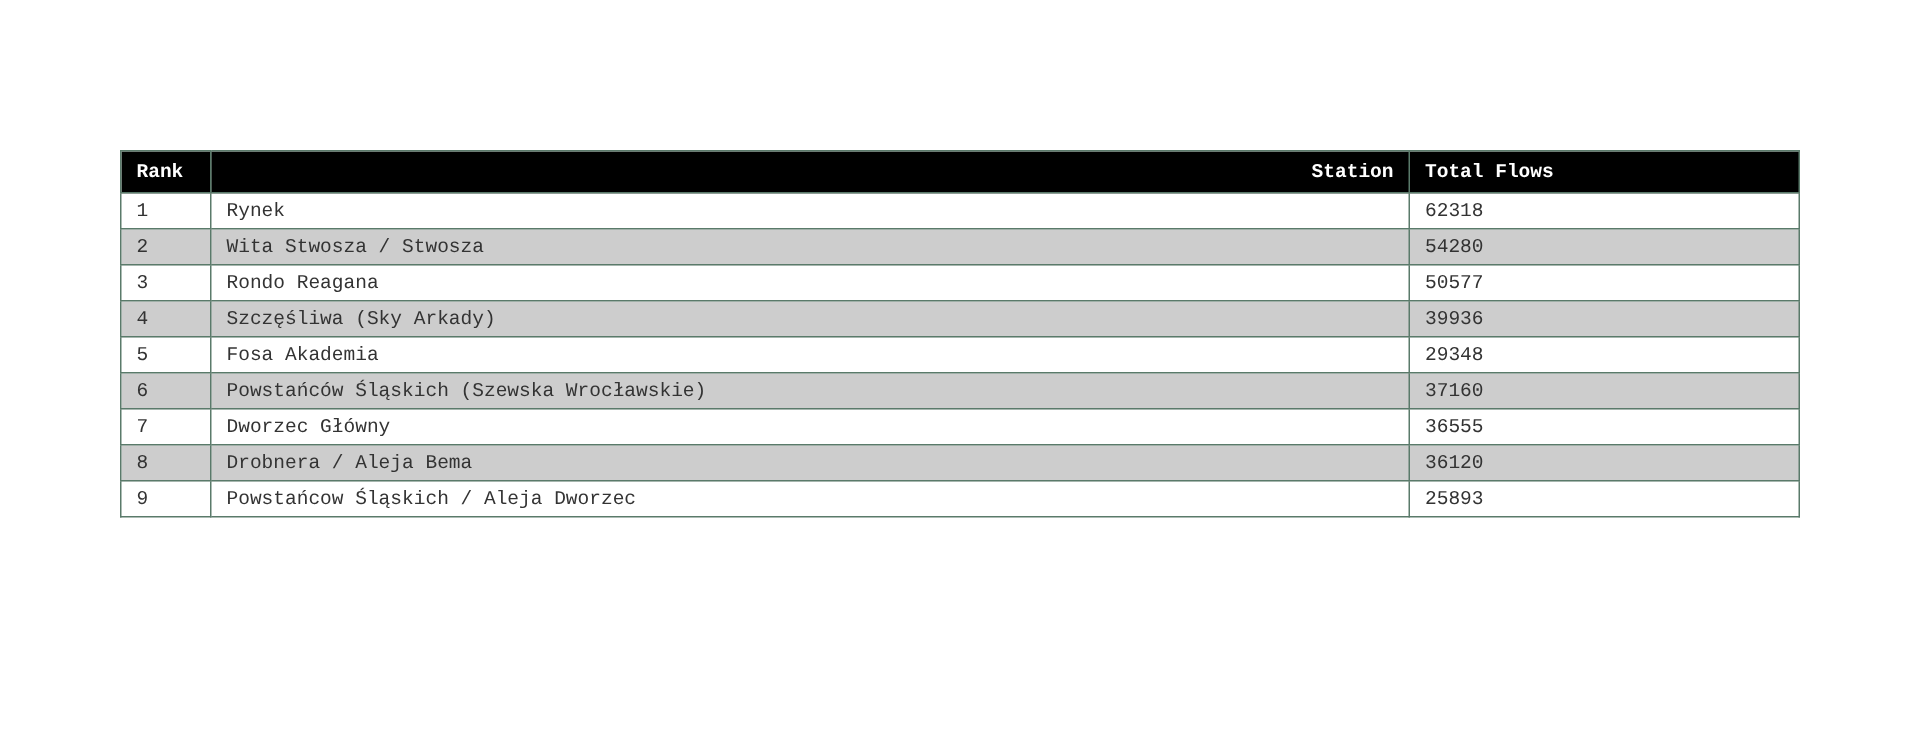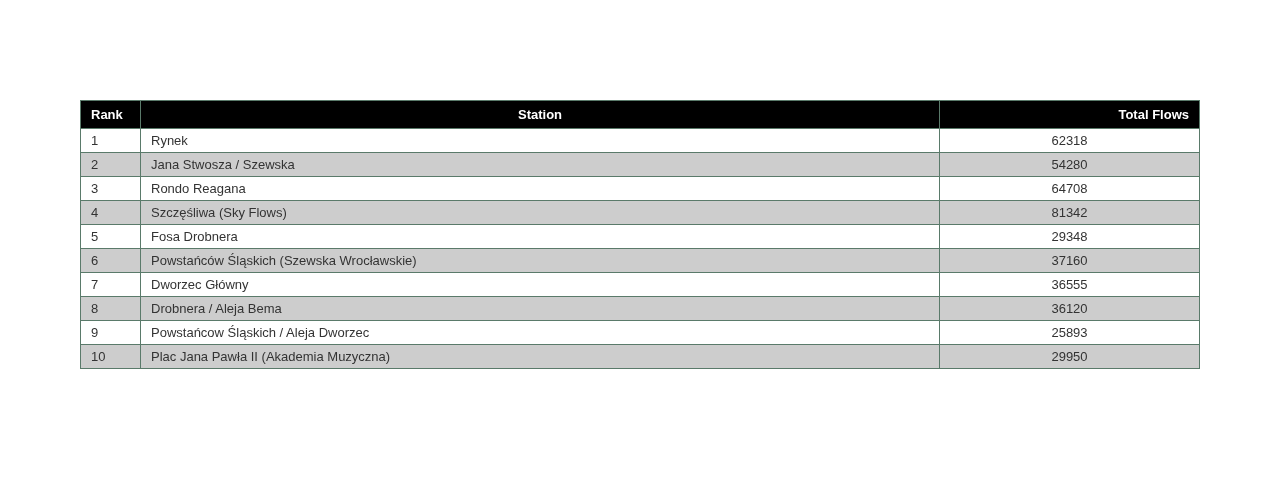--- a/index.html
+++ b/index.html
@@ -1,18 +1,19 @@
 <!DOCTYPE html>
 <html><head>
   <meta charset="utf-8">
   <style>
     * {
       box-sizing: border-box;
       margin: 0;
       padding: 0;
+      font-family: Liberation Mono, monospace;
     }
     body {
       font-family: Verdana, Geneva, sans-serif;
       background: #ffffff;
       padding: 100px 80px 40px 80px;
     }
     table {
       width: 100%;
       border-collapse: collapse;
       font-size: 13px;
@@ -23,24 +24,24 @@
       font-weight: bold;
       padding: 6px 10px;
       text-align: center;
       border: 1px solid #5a7a6a;
     }
     thead th.rank-head {
       text-align: left;
       width: 60px;
     }
     thead th.station-head {
-      text-align: center;
+      text-align: right;
     }
     thead th.flows-head {
-      text-align: right;
+      text-align: left;
       width: 260px;
     }
     tbody td {
       border: 1px solid #5a7a6a;
       padding: 4px 10px;
       color: #333333;
     }
     tbody tr:nth-child(odd) {
       background: #ffffff;
     }
@@ -49,21 +50,21 @@
     }
     td.rank-cell {
       width: 60px;
       text-align: left;
     }
     td.station-cell {
       text-align: left;
     }
     td.flows-cell {
       width: 260px;
-      text-align: center;
+      text-align: left;
     }
   </style>
 </head>
 <body>
 
 <table>
   <thead>
     <tr>
       <th class="rank-head">Rank</th>
       <th class="station-head">Station</th>
@@ -71,36 +72,36 @@
     </tr>
   </thead>
   <tbody id="table-body">
   <tr>
         <td class="rank-cell">1</td>
         <td class="station-cell">Rynek</td>
         <td class="flows-cell">62318</td>
       </tr>
       <tr>
         <td class="rank-cell">2</td>
-        <td class="station-cell">Jana Stwosza / Szewska</td>
+        <td class="station-cell">Wita Stwosza / Stwosza</td>
         <td class="flows-cell">54280</td>
       </tr>
       <tr>
         <td class="rank-cell">3</td>
         <td class="station-cell">Rondo Reagana</td>
-        <td class="flows-cell">64708</td>
+        <td class="flows-cell">50577</td>
       </tr>
       <tr>
         <td class="rank-cell">4</td>
-        <td class="station-cell">Szczęśliwa (Sky Flows)</td>
-        <td class="flows-cell">81342</td>
+        <td class="station-cell">Szczęśliwa (Sky Arkady)</td>
+        <td class="flows-cell">39936</td>
       </tr>
       <tr>
         <td class="rank-cell">5</td>
-        <td class="station-cell">Fosa Drobnera</td>
+        <td class="station-cell">Fosa Akademia</td>
         <td class="flows-cell">29348</td>
       </tr>
       <tr>
         <td class="rank-cell">6</td>
         <td class="station-cell">Powstańców Śląskich (Szewska Wrocławskie)</td>
         <td class="flows-cell">37160</td>
       </tr>
       <tr>
         <td class="rank-cell">7</td>
         <td class="station-cell">Dworzec Główny</td>
@@ -109,19 +110,14 @@
       <tr>
         <td class="rank-cell">8</td>
         <td class="station-cell">Drobnera / Aleja Bema</td>
         <td class="flows-cell">36120</td>
       </tr>
       <tr>
         <td class="rank-cell">9</td>
         <td class="station-cell">Powstańcow Śląskich / Aleja Dworzec</td>
         <td class="flows-cell">25893</td>
       </tr>
-      <tr>
-        <td class="rank-cell">10</td>
-        <td class="station-cell">Plac Jana Pawła II (Akademia Muzyczna)</td>
-        <td class="flows-cell">29950</td>
-      </tr>
     </tbody>
 </table>
 
 </body></html>

